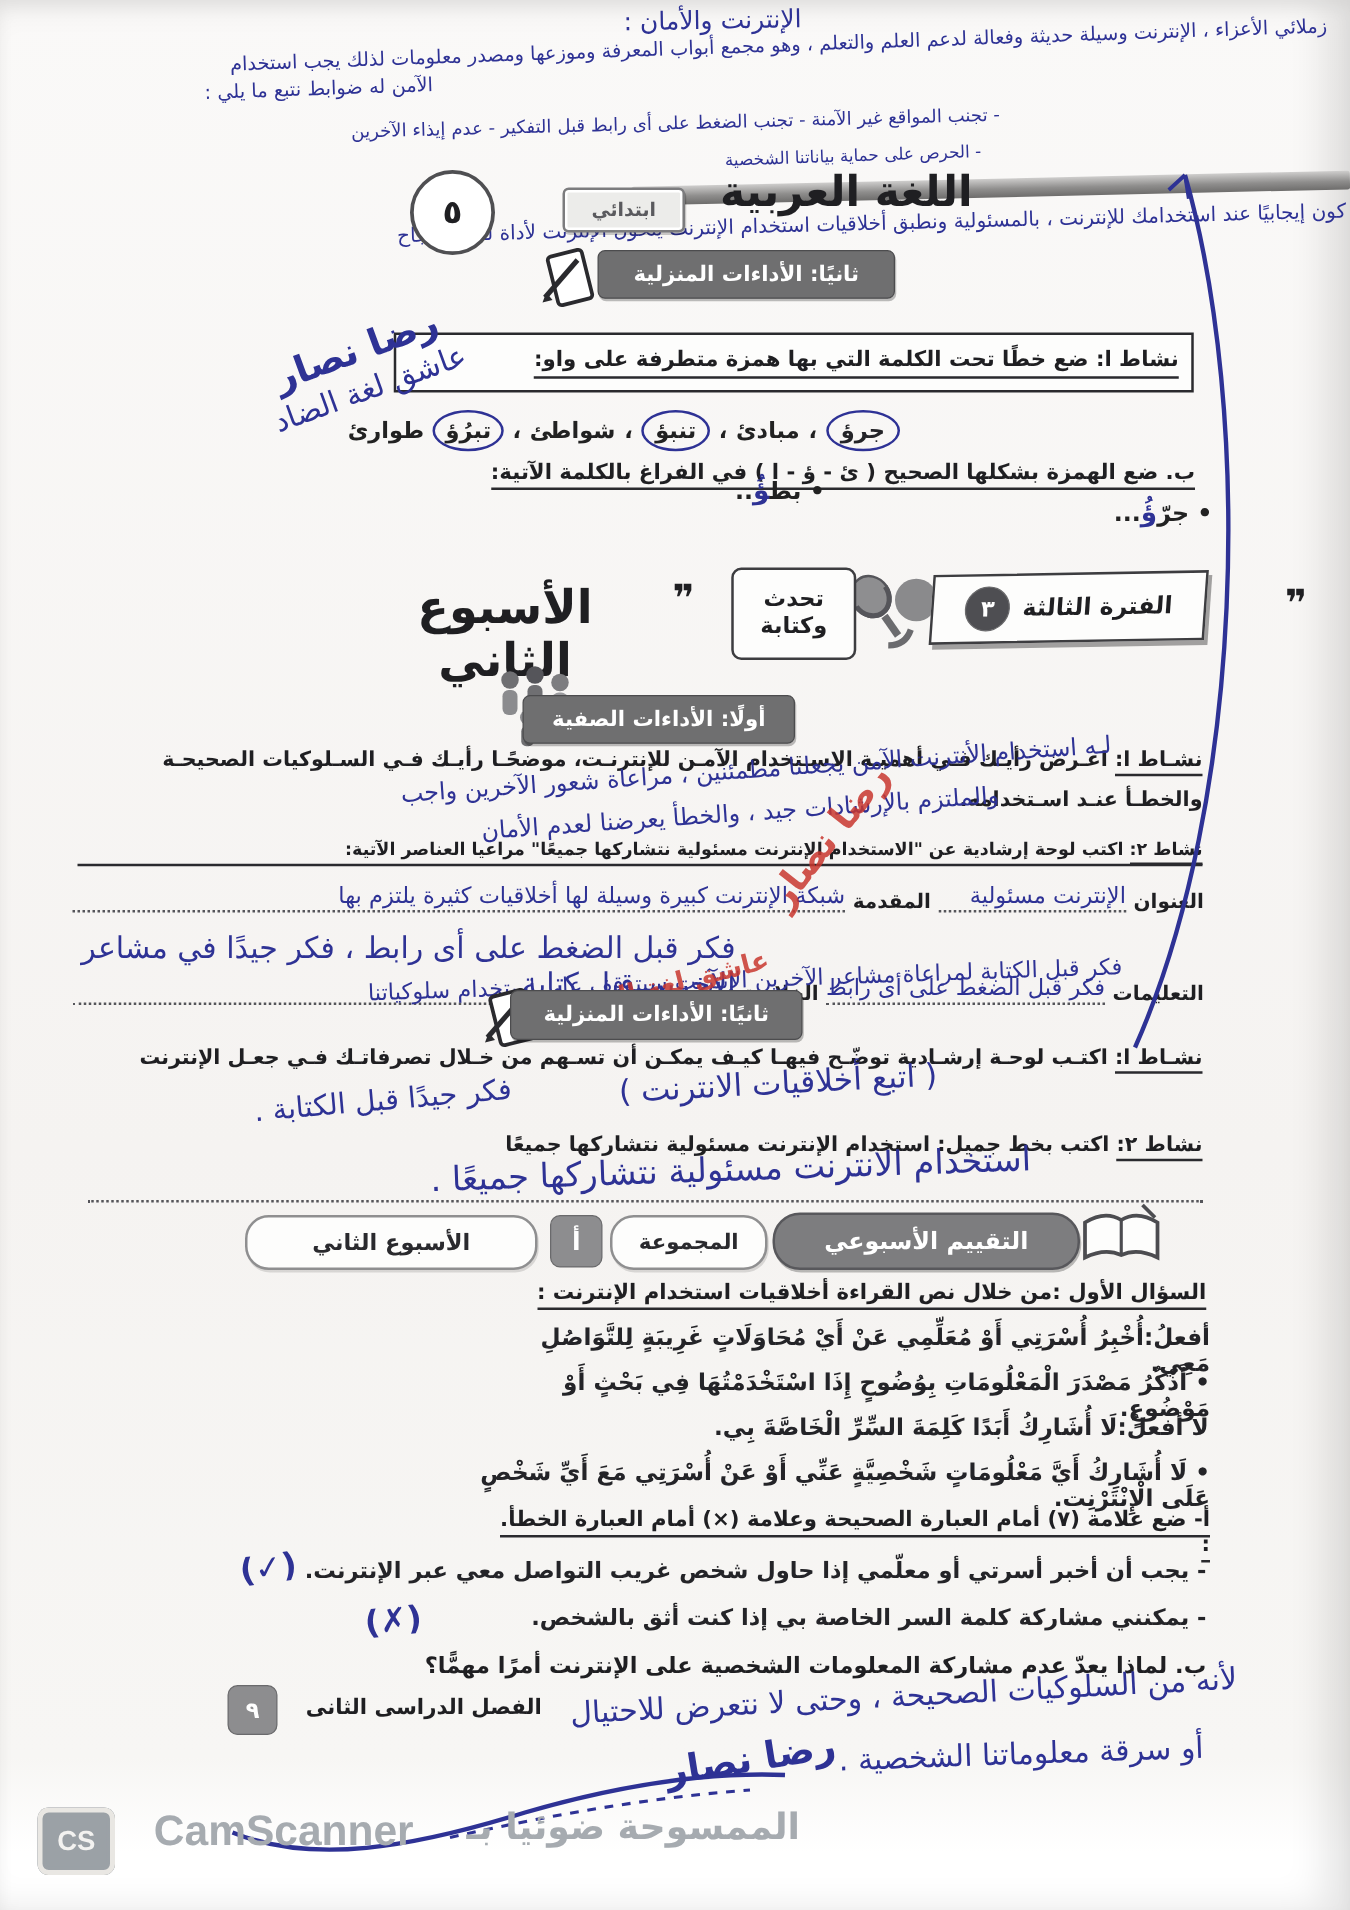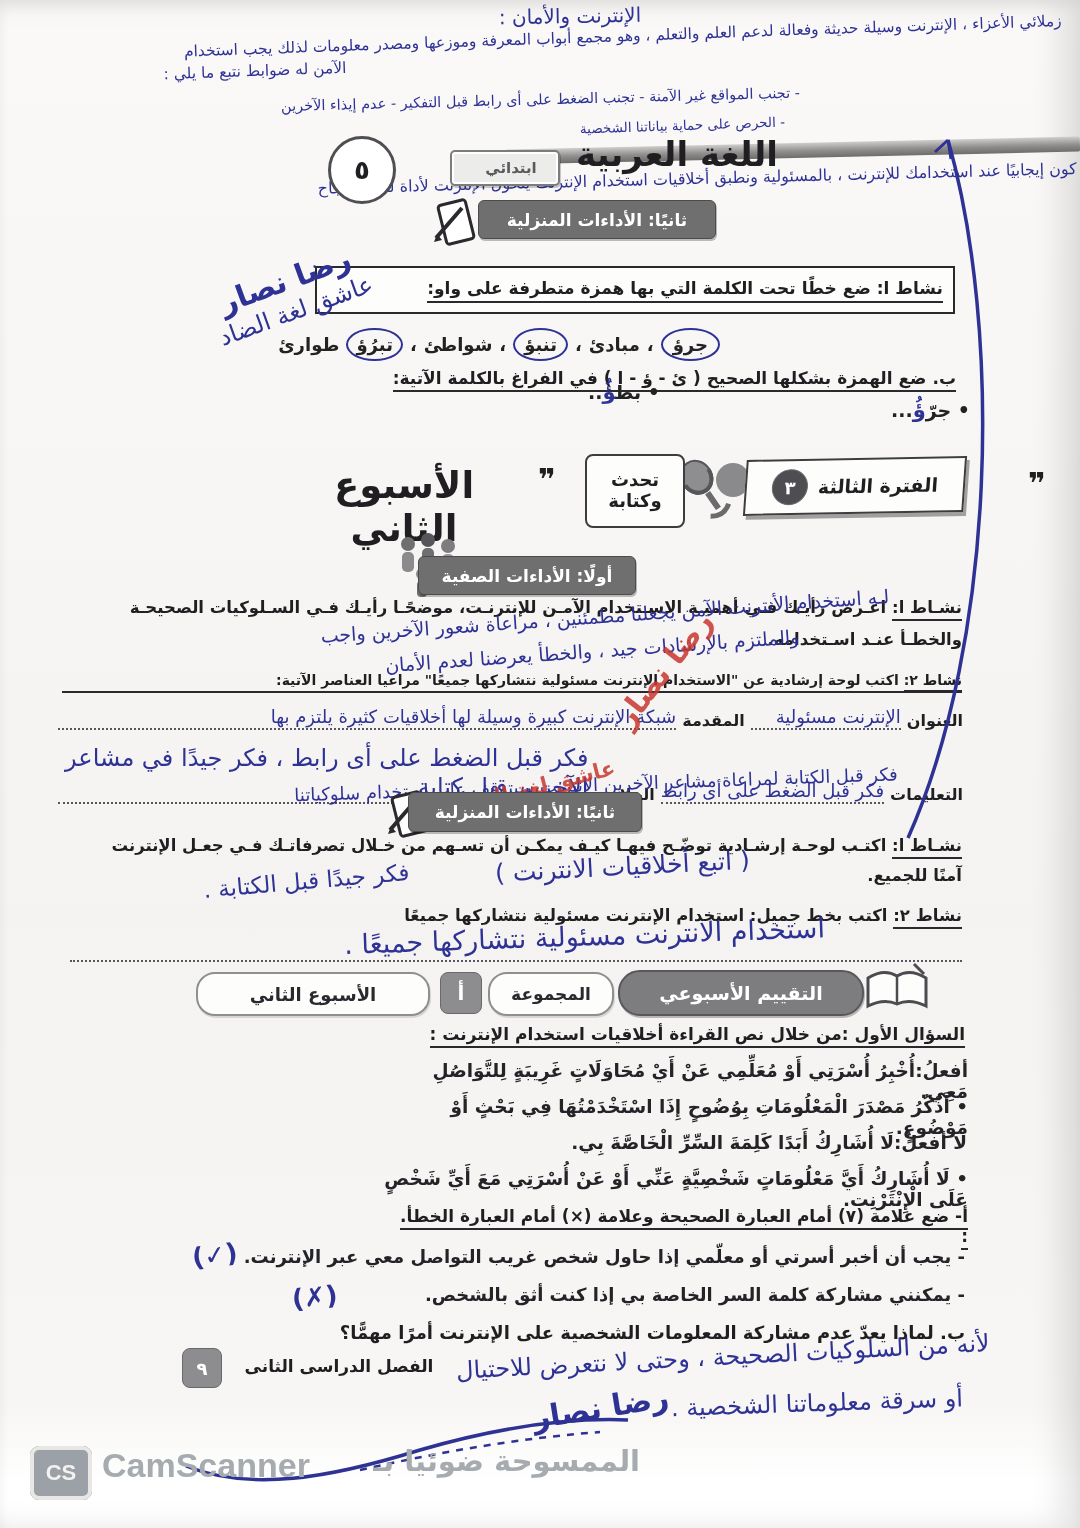--- a/index.html
+++ b/index.html
@@ -54,21 +54,21 @@
   <div class="abs hw" style="left:525px;top:118px;width:260px;font-size:13.5px;transform:rotate(-2deg);">- الحرص على حماية بياناتنا الشخصية</div>
   <div class="abs hw" style="left:82px;top:172px;width:995px;font-size:16px;transform:rotate(-1.5deg);">كون إيجابيًا عند استخدامك للإنترنت ، بالمسئولية ونطبق أخلاقيات استخدام الإنترنت يتحول الإنترنت لأداة لصنع النجاح</div>
 
   <div class="abs graybar" style="left:505px;top:143px;width:575px;height:15px;transform:rotate(-1.3deg);"></div>
 
   <div class="abs" style="left:328px;top:136px;width:62px;height:62px;border:3px solid #4f4f52;border-radius:50%;
               display:flex;align-items:center;justify-content:center;background:#fff;">
     <span class="printed" style="font-size:26px;">٥</span>
   </div>
   <div class="abs" style="left:450px;top:150px;width:94px;height:32px;background:#ececea;border:2px solid #7c7c7e;border-radius:5px;
-              box-shadow:inset 0 0 0 2px #fff,1px 2px 0 rgba(0,0,0,.2);display:flex;align-items:center;justify-content:center;padding-left:12px;">
+              box-shadow:inset 0 0 0 2px #fff,1px 2px 0 rgba(0,0,0,.2);display:flex;align-items:center;justify-content:center;">
     <span class="printed" style="font-size:15px;color:#5a5a5e;">ابتدائي</span>
   </div>
   <div class="abs printed" style="left:548px;top:134px;width:230px;font-size:34px;">اللغة العربية</div>
 
   <div class="abs" style="left:428px;top:194px;width:56px;height:56px;">
     <svg width="56" height="56" viewBox="0 0 56 56">
       <rect x="14" y="8" width="28" height="40" rx="3" fill="#fff" stroke="#2a2a2e" stroke-width="3" transform="rotate(-14 28 28)"></rect>
       <line x1="8" y1="44" x2="34" y2="14" stroke="#2a2a2e" stroke-width="4"></line>
       <polygon points="6,48 14,46 9,40" fill="#2a2a2e"></polygon>
     </svg>
@@ -186,21 +186,20 @@
       <rect x="14" y="8" width="28" height="40" rx="3" fill="#fff" stroke="#2a2a2e" stroke-width="3" transform="rotate(-14 28 28)"></rect>
       <line x1="8" y1="44" x2="34" y2="14" stroke="#2a2a2e" stroke-width="4"></line>
       <polygon points="6,48 14,46 9,40" fill="#2a2a2e"></polygon>
     </svg>
   </div>
   <div class="abs badge" style="left:408px;top:792px;width:232px;height:38px;font-size:17px;">ثانيًا: الأداءات المنزلية</div>
 
   <div class="abs printed" style="left:62px;top:836px;width:900px;font-size:16.5px;text-align:right;">
     <span class="u">نشـاط ا:</span><span> اكتـب لوحـة إرشـادية توضّـح فيهـا كيـف يمكـن أن تسـهم من خـلال تصرفاتـك فـي جعـل الإنترنت</span>
   </div>
-  <div class="abs printed" style="left:62px;top:866px;width:900px;font-size:16.5px;text-align:right;">آمنًا للجميع.</div>
 
   <div class="abs hw" style="left:420px;top:854px;width:330px;font-size:25px;transform:rotate(-3deg);">( اتبع أخلاقيات الانترنت )</div>
   <div class="abs hw" style="left:110px;top:872px;width:300px;font-size:23px;transform:rotate(-5deg);">فكر جيدًا قبل الكتابة .</div>
 
   <div class="abs printed" style="left:62px;top:906px;width:900px;font-size:16.5px;text-align:right;">
     <span class="u">نشاط ٢:</span><span> اكتب بخط جميل: استخدام الإنترنت مسئولية نتشاركها جميعًا</span>
   </div>
   <div class="abs dotted" style="left:70px;top:912px;width:892px;height:48px;"></div>
   <div class="abs hw" style="left:265px;top:922px;width:560px;font-size:27px;transform:rotate(-2deg);">استخدام الانترنت مسئولية نتشاركها جميعًا .</div>
 
@@ -249,21 +248,21 @@
 
     <path d="M948 140 C 1002 330, 996 640, 908 838" fill="none" stroke="#2e3295" stroke-width="3.5"></path>
     <path d="M948 140 l -13 12 M948 140 l 3 19" fill="none" stroke="#2e3295" stroke-width="3"></path>
   </svg>
 
   <div class="abs" style="left:30px;top:1446px;width:62px;height:54px;background:#9ba1a6;border-radius:9px;
               display:flex;align-items:center;justify-content:center;box-shadow:inset 0 0 0 4px #e9e7e3, inset 0 0 0 7px #9ba1a6;">
     <span style="color:#f3f2f0;font-weight:bold;font-size:22px;font-family:'Liberation Sans',sans-serif;">CS</span>
   </div>
   <div class="abs" style="left:102px;top:1446px;width:250px;font-size:34px;font-weight:bold;color:#a6abb0;
-              font-family:'Liberation Sans',sans-serif;direction:ltr;text-align:left;">CamScanner</div>
+              font-family:'Liberation Sans',sans-serif;direction:ltr;text-align:center;">CamScanner</div>
   <div class="abs" style="left:340px;top:1444px;width:300px;font-size:29px;font-weight:bold;color:#a6abb0;">الممسوحة ضوئيا بـ</div>
 
   <div class="abs hw" style="left:140px;top:262px;width:300px;transform:rotate(-20deg);text-align:center;">
     <div style="font-size:30px;font-weight:bold;">رضا نصار</div>
     <div style="font-size:24px;">عاشق لغة الضاد</div>
   </div>
 
 </div>
 
 </body></html>

